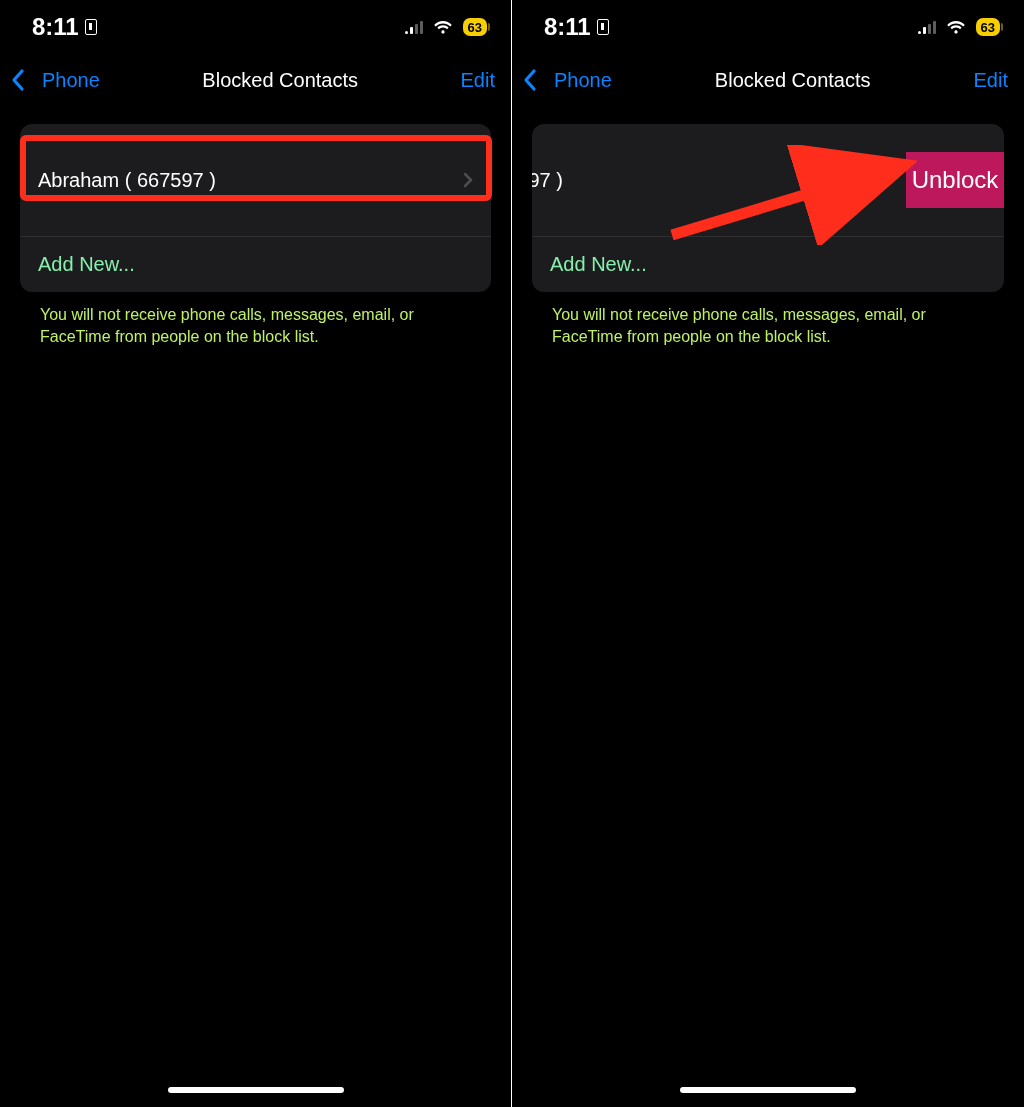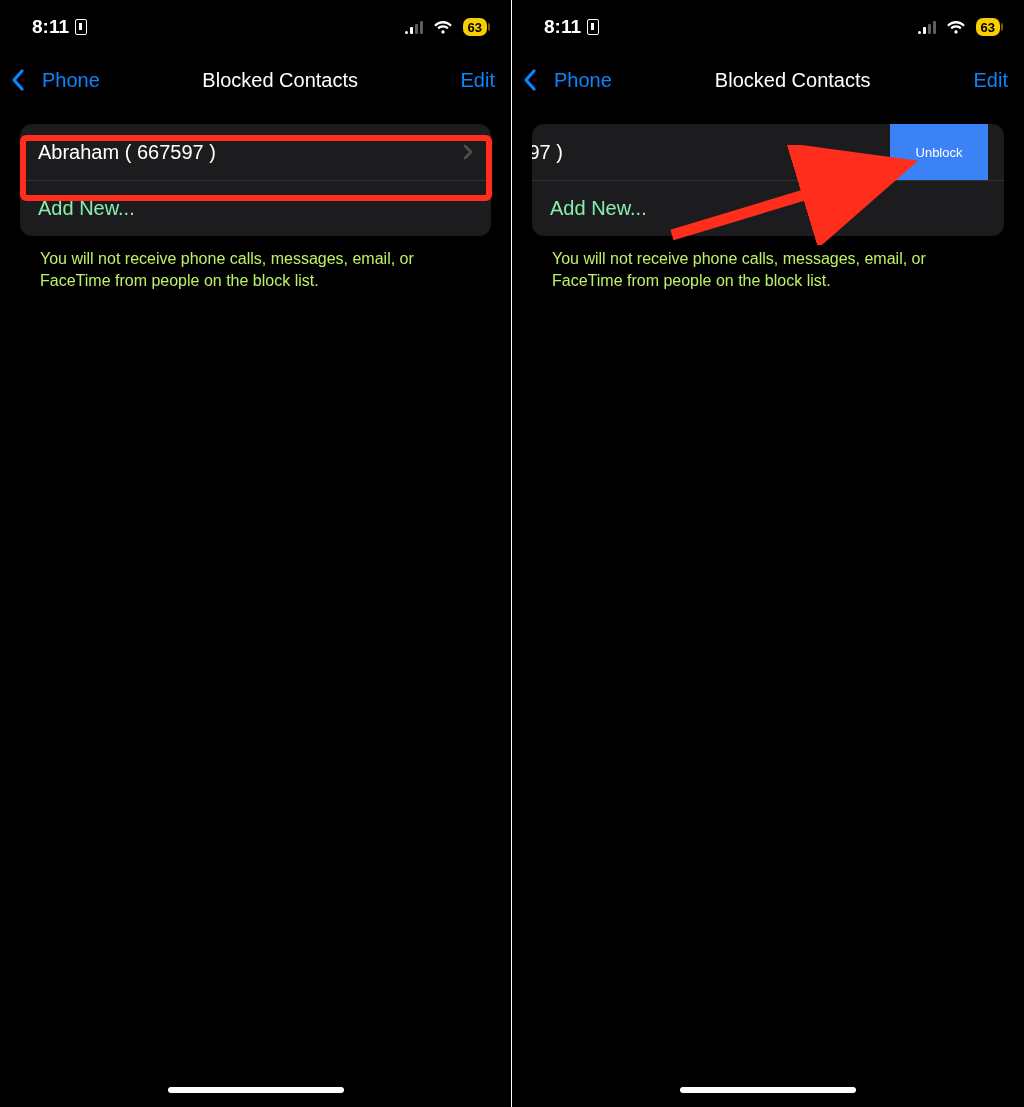--- a/index.html
+++ b/index.html
@@ -23,21 +23,21 @@
   .phone.left { border-right: 1px solid #fff; }
 
   
   .status-bar {
     display: flex;
     align-items: center;
     justify-content: space-between;
     height: 54px;
     padding: 0 24px 0 32px;
   }
-  .status-left { display: flex; align-items: center; gap: 6px; font-weight: 600; font-size: 19px; }
+  .status-left { display: flex; align-items: center; gap: 6px; font-weight: 600; font-size: 24px; }
   .status-right { display: flex; align-items: center; gap: 10px; }
   .sim-icon {
     width: 12px; height: 16px;
     border: 1.5px solid #fff; border-radius: 2px;
     position: relative; display: inline-block;
   }
   .sim-icon::after {
     content: ""; position: absolute; left: 3px; top: 3px;
     width: 3px; height: 7px; background: #fff;
   }
@@ -82,20 +82,21 @@
     background: #1c1c1e;
     border-radius: 12px;
     overflow: hidden;
   }
   .row {
     height: 56px;
     display: flex; align-items: center;
     padding: 16px 18px;
     font-size: 20px;
     position: relative;
+    margin-top: 28px;
   }
   .row + .row { border-top: 0.5px solid #303033; }
   .row .label { flex: 1; white-space: nowrap; overflow: hidden; }
   .chev-right { width: 10px; height: 16px; opacity: 0.35; }
   .chev-right path { stroke: #aaa; stroke-width: 2.5; fill: none; stroke-linecap: round; stroke-linejoin: round; }
   .link { color: #86efac; }
 
   
   .highlight-outline {
     position: absolute;
@@ -105,26 +106,26 @@
   }
 
   
   .row.swiped { padding-left: 0; padding-right: 0; }
   .row.swiped .slide {
     display: flex; align-items: center; width: 100%; height: 100%;
     transform: translateX(-95px); 
   }
   .row.swiped .slide .label { padding-left: 18px; }
   .unblock-btn {
-    position: absolute; right: 16px; top: 0; bottom: 0;
+    position: absolute; right: 0; top: 0; bottom: 0;
     width: 98px;
-    background: #3b82f6;
+    background: #be185d;
     color: #fff;
     display: flex; align-items: center; justify-content: center;
-    font-size: 13px;
+    font-size: 24px;
   }
 
   
   .footer-text {
     margin: 12px 40px 0 40px;
     font-size: 16px;
     color: #bef264;
     line-height: 1.35;
   }
 

